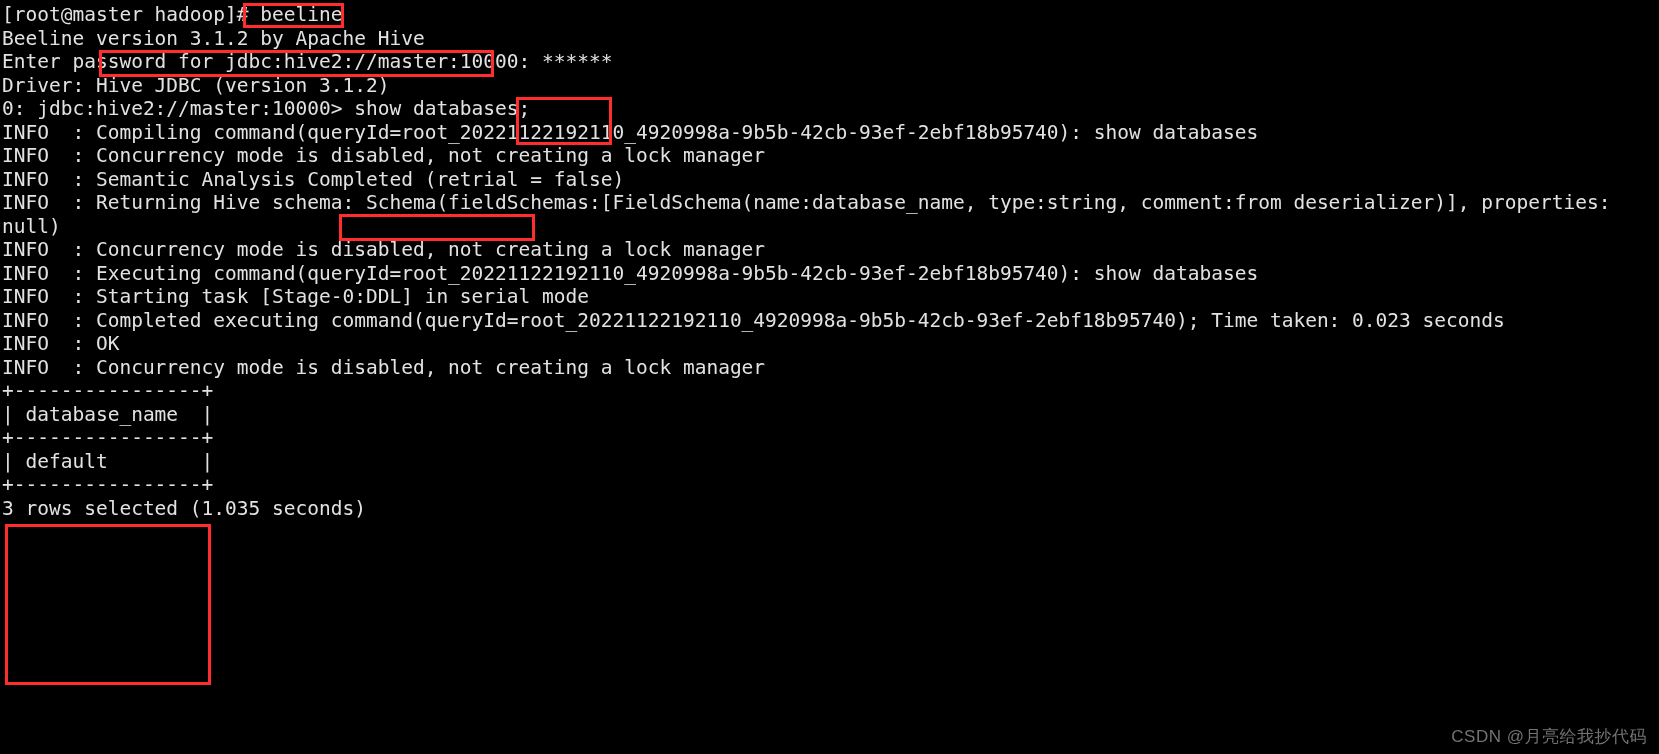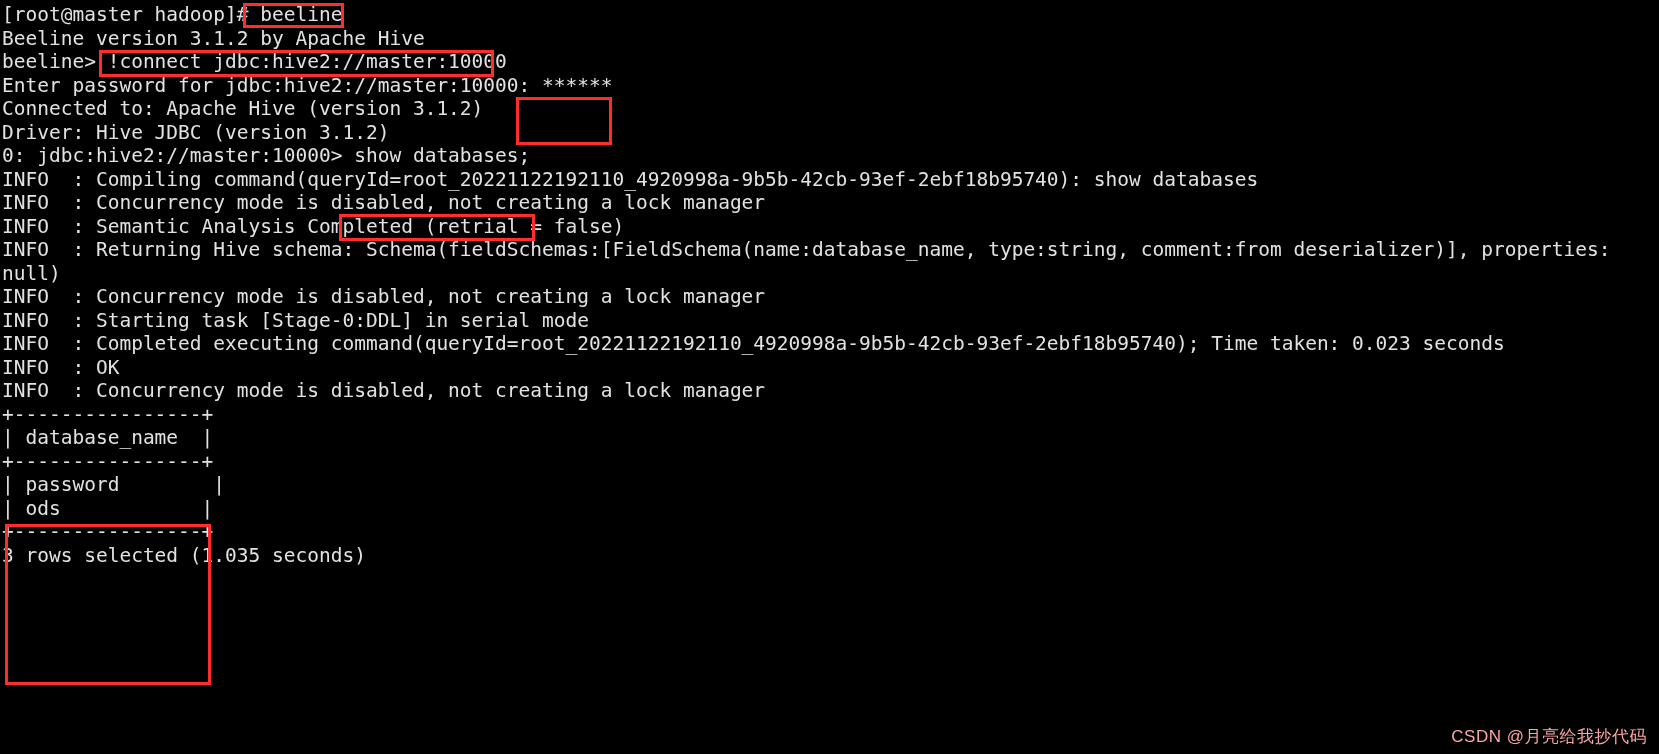--- a/index.html
+++ b/index.html
@@ -39,54 +39,52 @@
     border: 3px solid #ff2d2d;
     box-sizing: border-box;
     pointer-events: none;
     background: transparent;
   }
 
   .watermark {
     position: absolute;
     right: 12px;
     bottom: 6px;
-    color: #fca5a5;
+    color: #737373;
     font-family: "Liberation Sans", sans-serif;
     font-size: 17px;
     letter-spacing: 0.5px;
     white-space: nowrap;
   }
 </style>
 </head>
 <body>
 
 <div id="terminal">
   <div id="lines">
       <div class="line">[root@master hadoop]# beeline</div>
       <div class="line">Beeline version 3.1.2 by Apache Hive</div>
-      <div class="line">beeline&gt; !connect jdbc:hive2://master:10000</div>
       <div class="line">Enter password for jdbc:hive2://master:10000: ******</div>
-      <div class="line">Connected to: Apache Hive (version 3.1.2)</div>
       <div class="line">Driver: Hive JDBC (version 3.1.2)</div>
       <div class="line">0: jdbc:hive2://master:10000&gt; show databases;</div>
       <div class="line">INFO  : Compiling command(queryId=root_20221122192110_4920998a-9b5b-42cb-93ef-2ebf18b95740): show databases</div>
       <div class="line">INFO  : Concurrency mode is disabled, not creating a lock manager</div>
       <div class="line">INFO  : Semantic Analysis Completed (retrial = false)</div>
       <div class="line">INFO  : Returning Hive schema: Schema(fieldSchemas:[FieldSchema(name:database_name, type:string, comment:from deserializer)], properties:</div>
       <div class="line">null)</div>
       <div class="line">INFO  : Concurrency mode is disabled, not creating a lock manager</div>
+      <div class="line">INFO  : Executing command(queryId=root_20221122192110_4920998a-9b5b-42cb-93ef-2ebf18b95740): show databases</div>
       <div class="line">INFO  : Starting task [Stage-0:DDL] in serial mode</div>
       <div class="line">INFO  : Completed executing command(queryId=root_20221122192110_4920998a-9b5b-42cb-93ef-2ebf18b95740); Time taken: 0.023 seconds</div>
       <div class="line">INFO  : OK</div>
       <div class="line">INFO  : Concurrency mode is disabled, not creating a lock manager</div>
       <div class="line">+----------------+</div>
       <div class="line">| database_name  |</div>
       <div class="line">+----------------+</div>
-      <div class="line">| password        |</div>
-      <div class="line">| ods            |</div>
+      <div class="line">| default        |</div>
       <div class="line">+----------------+</div>
       <div class="line">3 rows selected (1.035 seconds)</div>
     </div>
   <div id="overlays">
       <div class="hl" style="left: 243px; top: 3px; width: 101px; height: 25px; border-color: rgb(255, 45, 45);"></div>
       <div class="hl" style="left: 99px; top: 50px; width: 395px; height: 27px; border-color: rgb(255, 45, 45);"></div>
       <div class="hl" style="left: 516px; top: 97px; width: 96px; height: 48px; border-color: rgb(255, 45, 45);"></div>
       <div class="hl" style="left: 339px; top: 214px; width: 196px; height: 27px; border-color: rgb(255, 45, 45);"></div>
       <div class="hl" style="left: 5px; top: 524px; width: 206px; height: 161px; border-color: rgb(255, 45, 45);"></div>
     </div>

